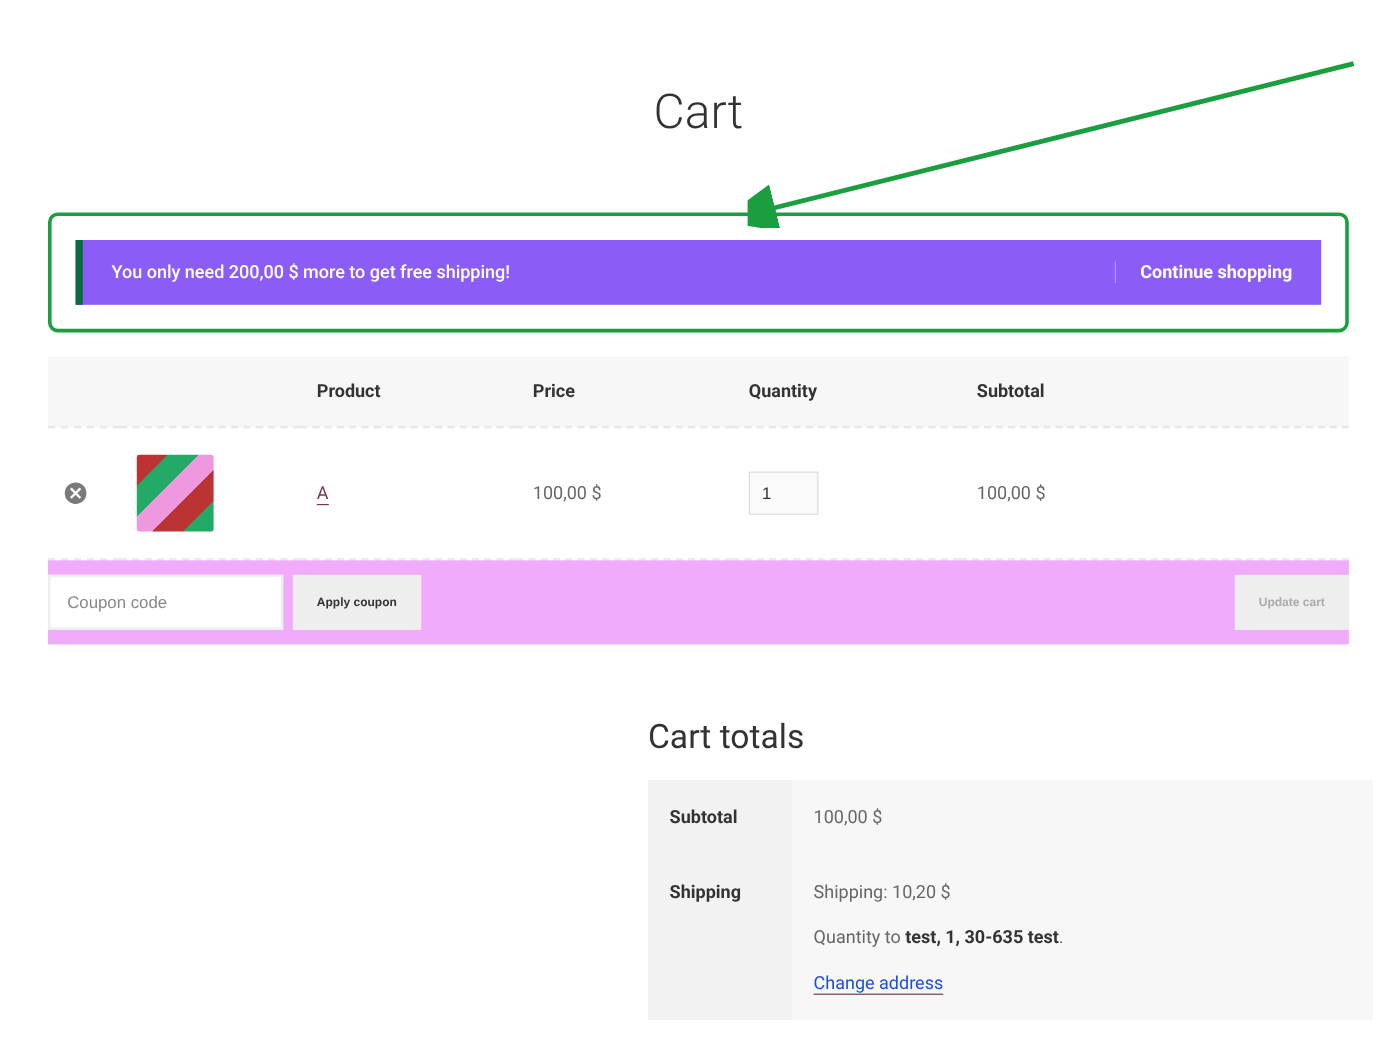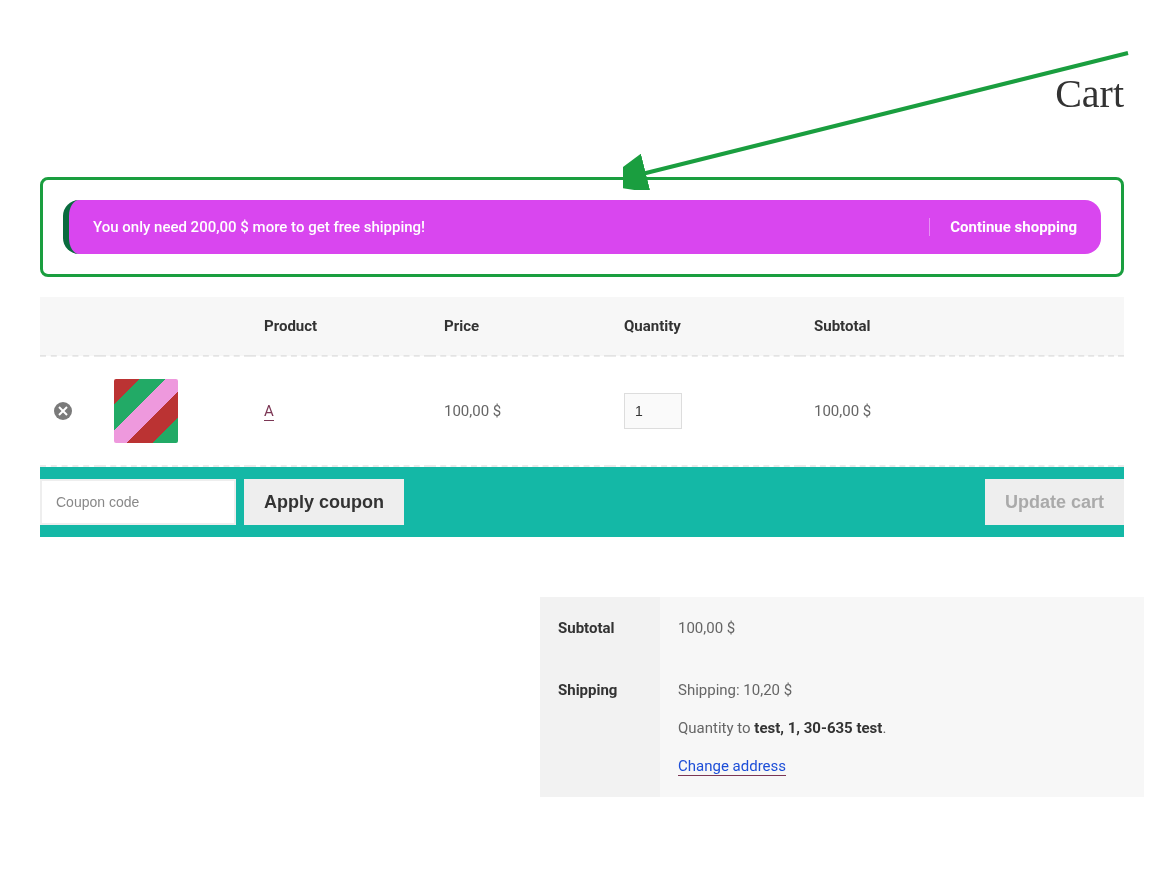--- a/index.html
+++ b/index.html
@@ -4,53 +4,51 @@
 <style>
   * { box-sizing: border-box; margin: 0; padding: 0; }
   body {
     font-family: -apple-system, BlinkMacSystemFont, "Segoe UI", Roboto, "Helvetica Neue", Arial, sans-serif;
     color: #333;
     background: #fff;
     width: 1164px;
   }
   .container { padding: 40px; }
   .page-title {
-    text-align: right;
+    text-align: center;
     font-size: 40px;
     font-weight: 300;
     color: #333;
     margin-top: 30px;
     margin-bottom: 60px;
-    font-family: Liberation Serif, serif;
   }
   .highlight-box {
     border: 3px solid #1a9e3f;
     border-radius: 8px;
     padding: 20px;
     margin-bottom: 20px;
     position: relative;
   }
   .arrow-svg {
     position: absolute;
     top: -130px;
     left: 580px;
     width: 520px;
     height: 140px;
     pointer-events: none;
   }
   .notice-bar {
-    background: #d946ef;
+    background: #8b5cf6;
     border-left: 6px solid #0a6b3e;
     color: #fff;
     display: flex;
     justify-content: space-between;
     align-items: center;
     padding: 18px 24px;
     font-size: 15px;
-    border-radius: 16px;
   }
   .notice-bar-text { font-weight: 500; }
   .continue-link {
     color: #fff;
     font-weight: 700;
     padding-left: 20px;
     border-left: 1px solid rgba(255,255,255,0.4);
     cursor: pointer;
   }
   .cart-table {
@@ -104,21 +102,21 @@
   .qty-input {
     width: 58px;
     height: 36px;
     padding: 6px 10px;
     border: 1px solid #ddd;
     background: #fafafa;
     color: #333;
     font-size: 14px;
   }
   .actions-row {
-    background: #14b8a6;
+    background: #f0abfc;
     display: flex;
     justify-content: space-between;
     align-items: center;
     padding: 12px 0;
   }
   .actions-left { display: flex; gap: 8px; }
   .coupon-input {
     width: 196px;
     height: 46px;
     border: 2px solid #eee;
@@ -128,21 +126,21 @@
     font-size: 14px;
   }
   .coupon-input::placeholder { color: #888; }
   .btn {
     border: none;
     background: #eee;
     color: #333;
     font-weight: 700;
     padding: 0 20px;
     height: 46px;
-    font-size: 18px;
+    font-size: 10px;
     cursor: pointer;
   }
   .btn-disabled {
     color: #aaa;
     cursor: default;
   }
   .totals-section {
     margin-top: 60px;
     margin-left: 500px;
     width: 604px;
@@ -251,20 +249,21 @@
               <button class="btn">Apply coupon</button>
             </div>
             <button class="btn btn-disabled">Update cart</button>
           </div>
         </td>
       </tr>
     </tbody>
   </table>
 
   <div class="totals-section">
+    <h2 class="totals-title">Cart totals</h2>
     <table class="totals-table">
       <tbody>
           <tr>
         <th>Subtotal</th>
         <td>100,00 $</td>
       </tr>
       <tr>
         <th>Shipping</th>
         <td class="ship-block">
           <p>Shipping: 10,20 $</p>

